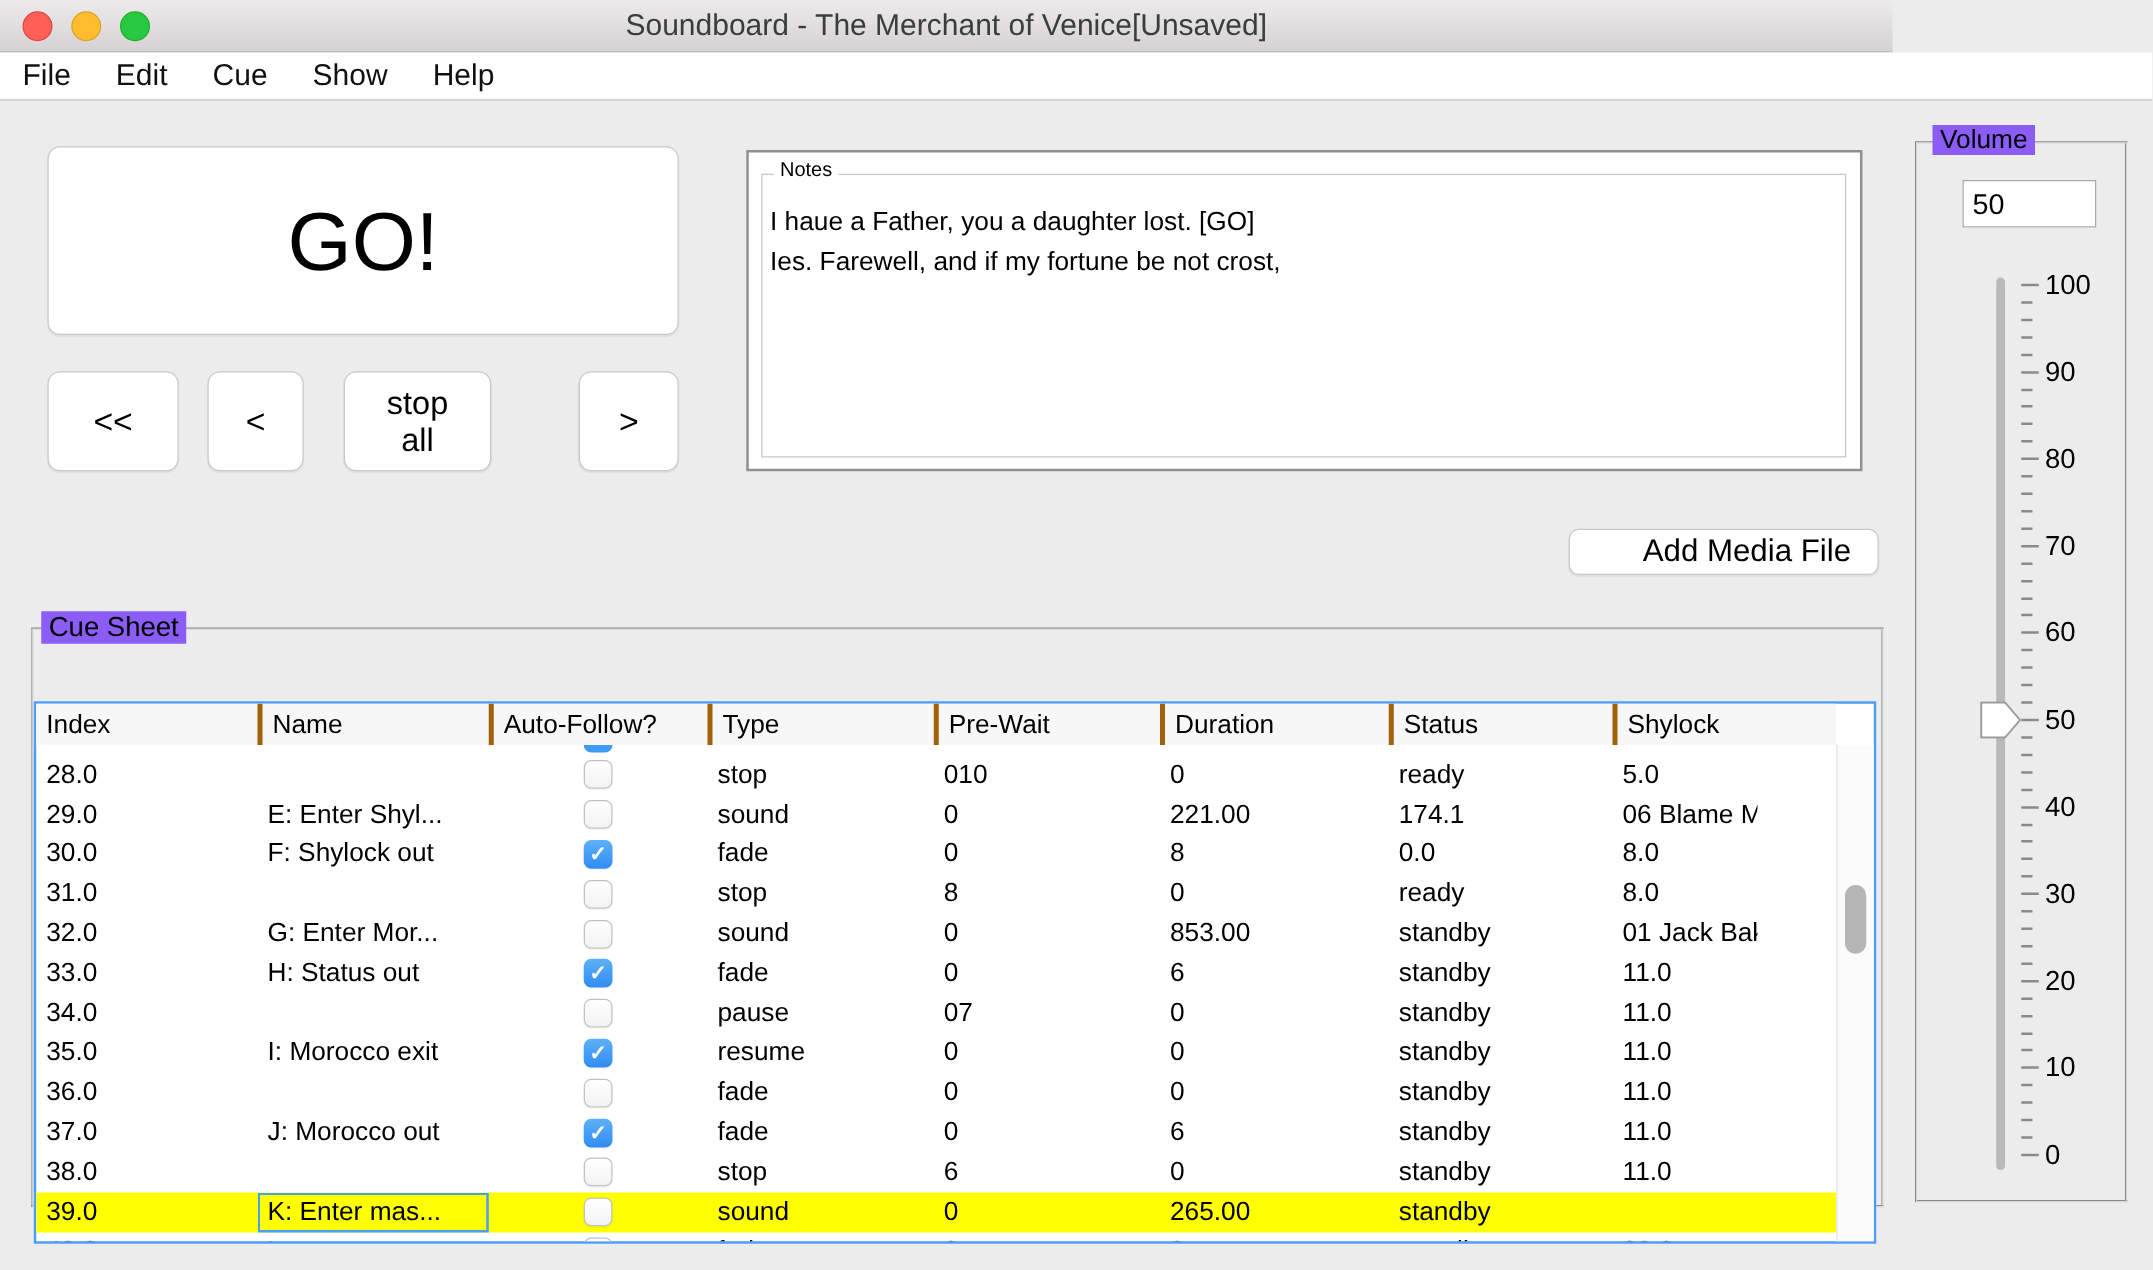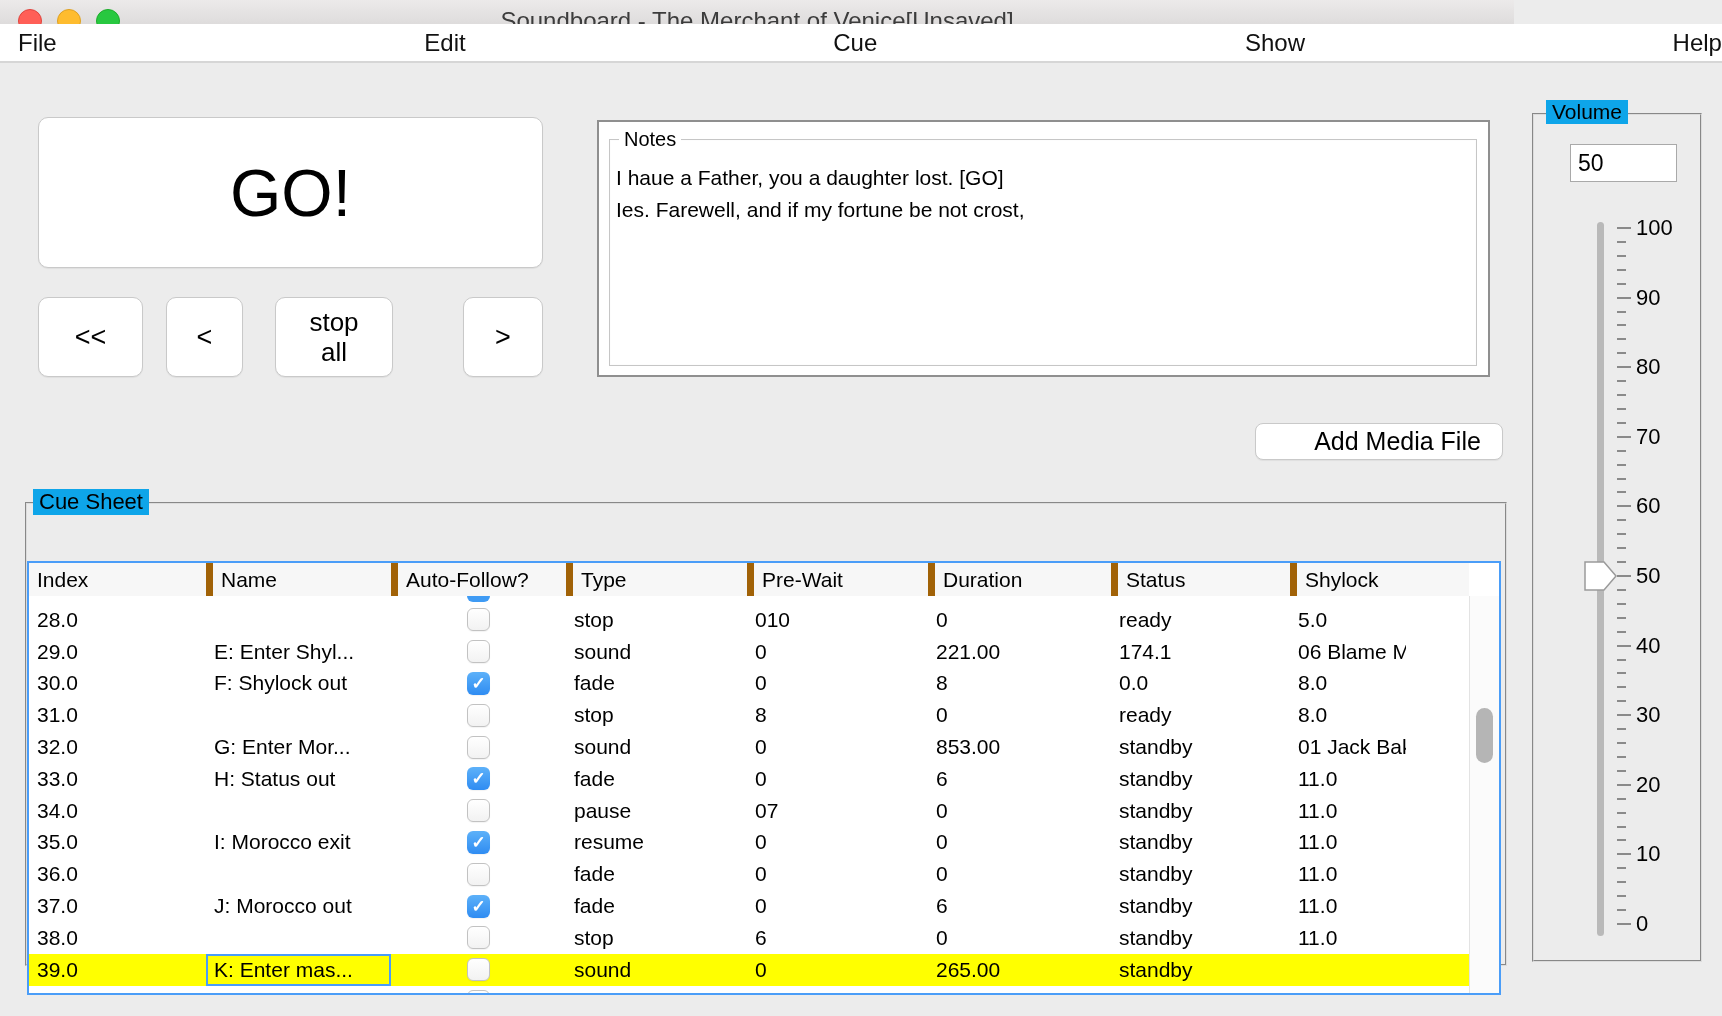--- a/index.html
+++ b/index.html
@@ -10,55 +10,55 @@
   .titlebar { position:absolute; left:0; top:0; width:1514px; height:42px;
     background:linear-gradient(#eceaea,#d4d2d2); border-bottom:1px solid #b1afaf; }
   .tl-light { position:absolute; top:9px; width:24px; height:24px; border-radius:50%; }
   .tl-red   { left:18px;  background:#ff5f57; border:1px solid #e0443e; }
   .tl-yel   { left:57px;  background:#febc2e; border:1px solid #dea123; }
   .tl-grn   { left:96px;  background:#28c840; border:1px solid #1dad2b; }
   .win-title { position:absolute; left:0; top:0; width:100%; height:42px; line-height:42px;
     text-align:center; font-size:24px; color:#3c3c3c; }
 
   
-  .menubar { position:absolute; left:0; top:24px; width:1722px; height:39px; background:#ffffff;
-    border-bottom:2px solid #d6d6d6; display:flex; align-items:center; padding-left:18px; gap:36px;justify-content:space-between; }
+  .menubar { position:absolute; left:0; top:42px; width:1722px; height:39px; background:#ffffff;
+    border-bottom:2px solid #d6d6d6; display:flex; align-items:center; padding-left:18px; gap:36px; }
   .menu-item { font-size:24px; color:#111; }
 
   
   .btn { position:absolute; background:#ffffff; border:1px solid #c9c9c9; border-radius:10px;
     display:flex; align-items:center; justify-content:center; text-align:center;
     box-shadow:0 1px 1px rgba(0,0,0,0.06); }
   .go-btn { left:38px; top:117px; width:505px; height:151px; font-size:66px; }
   .b-prevjump { left:38px;  top:297px; width:105px; height:80px; font-size:27px; }
   .b-prev     { left:166px; top:297px; width:77px;  height:80px; font-size:27px; }
   .b-stopall  { left:275px; top:297px; width:118px; height:80px; font-size:26px; line-height:30px; }
   .b-next     { left:463px; top:297px; width:80px;  height:80px; font-size:27px; }
   .add-media  { left:1255px; top:423px; width:248px; height:37px; font-size:25px; border-radius:8px;padding-left:37px; }
 
   
   .notes-panel { position:absolute; left:597px; top:120px; width:893px; height:257px;
     background:#ffffff; border:2px solid #8f8f8f; }
   .notes-etched { position:absolute; left:10px; top:17px; right:11px; bottom:9px;
     border:1px solid #c6c6c6; box-shadow:inset 0 0 0 1px #fdfdfd; }
   .notes-title { position:absolute; left:20px; top:6px; background:#ffffff; padding:0 5px;
-    font-size:20px; }
+    font-size:16px; }
   .notes-text { position:absolute; left:17px; top:40px; right:20px; font-size:21px; line-height:32px; }
 
   
   .cue-group { position:absolute; left:25px; top:502px; width:1482px; height:464px;
     border:2px groove #dcdcdc; }
-  .group-label { position:absolute; top:-15px; left:6px; background:#0ea5e9; padding:0 6px;
+  .group-label { position:absolute; top:-15px; left:6px; background:#8b5cf6; padding:0 6px;
     font-size:22px; }
 
   .cue-table { position:absolute; left:27px; top:521px; width:1474px; height:434px;
     background:#ffffff; border:2px solid #4a9df8;margin-top:40px; }
   .tbl-grid { display:grid; grid-template-columns:177px 185px 175px 181px 181px 183px 179px 116px 1fr; }
   .tbl-header { position:absolute; left:0; top:0; width:1440px; height:33px; background:#f7f7f7; }
-  .tbl-header .hcell { font-size:21px; line-height:33px; padding-left:8px; border-left:7px solid #a16207;
+  .tbl-header .hcell { font-size:21px; line-height:33px; padding-left:8px; border-left:4px solid #a16207;
     white-space:nowrap; overflow:hidden; }
   .tbl-header .hcell:first-child { border-left:none; }
   .tbl-body { position:absolute; left:0; top:33px; width:1440px; height:397px; overflow:hidden; }
   .row { height:31.8px; }
   .row.sel { background:#ffff00; }
   .cell { font-size:21px; display:flex; align-items:center; padding-left:8px; white-space:nowrap; overflow:hidden; }
   .cell.cb-cell { justify-content:center; padding-left:0; }
   .cell.focused { box-shadow:inset 0 0 0 2px #4a9df8; }
   .cb { width:23px; height:23px; border-radius:6px; background:linear-gradient(#ffffff,#f2f2f2);
     border:1px solid #c2c2c2; box-shadow:0 1px 1px rgba(0,0,0,0.05); }

